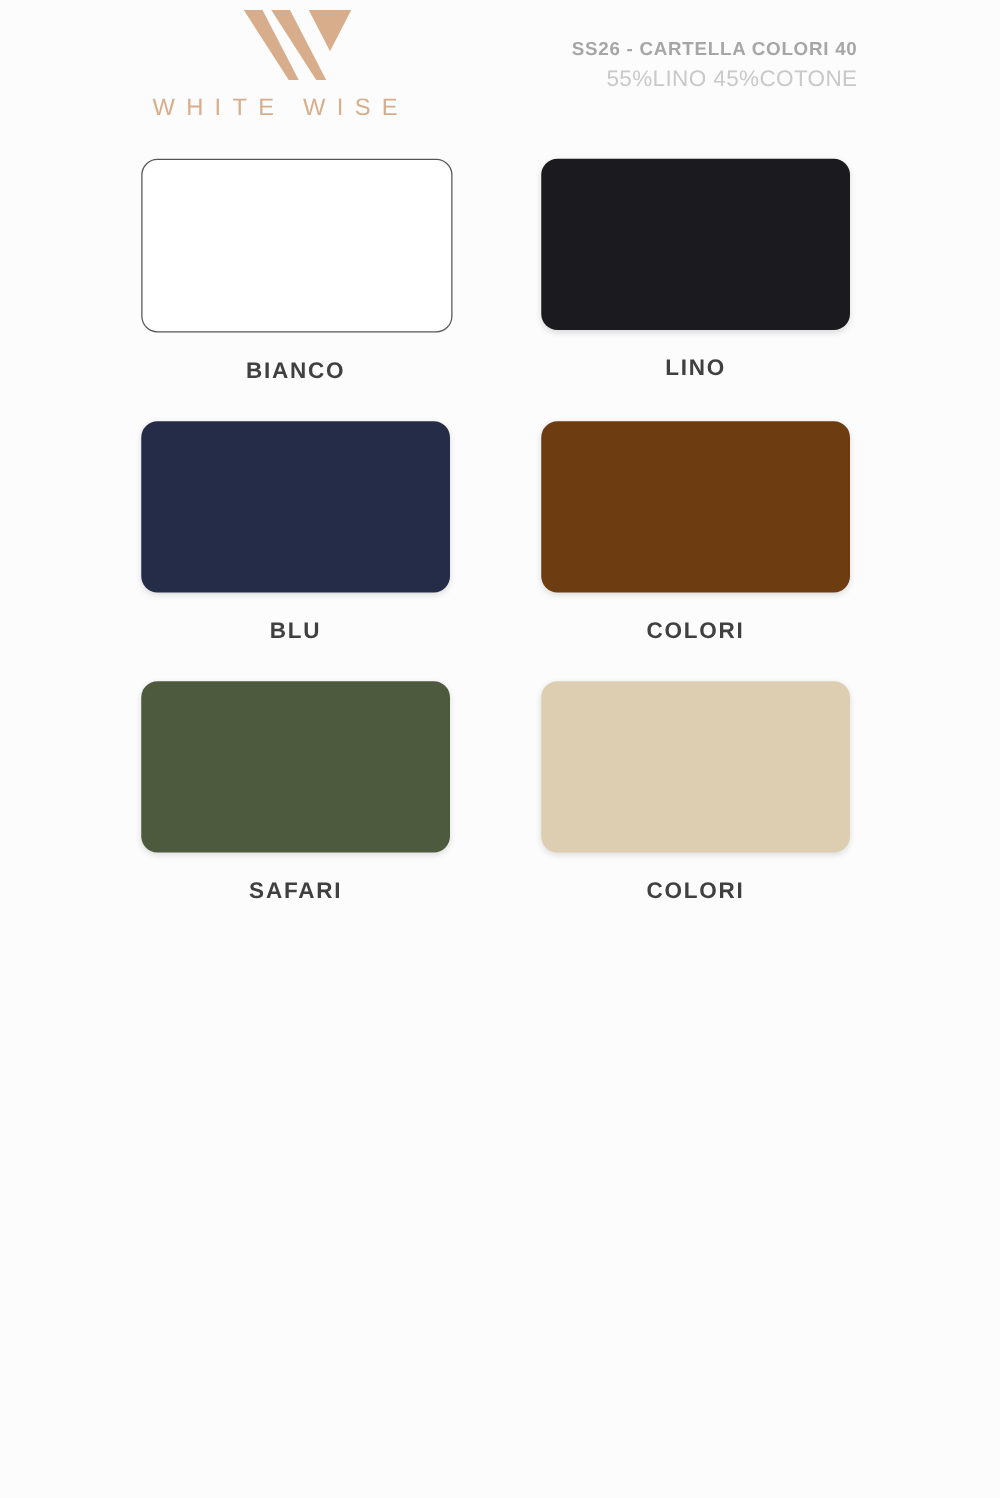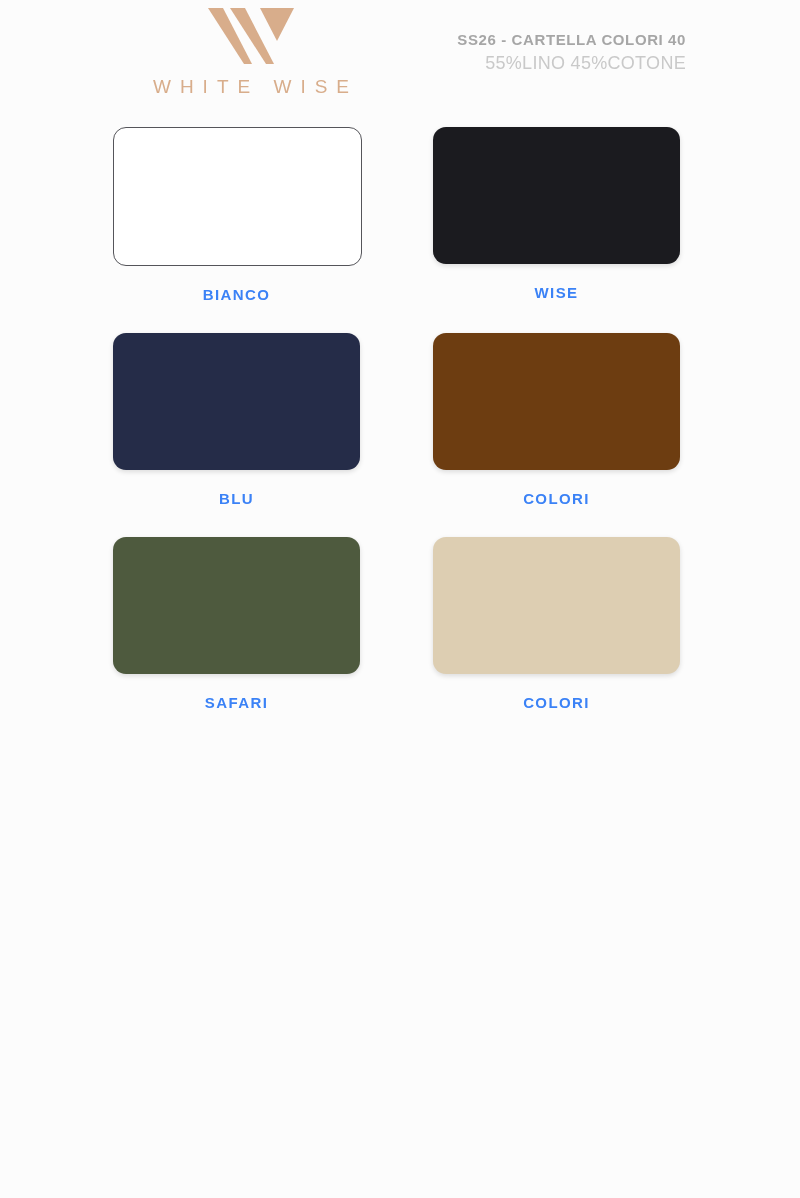--- a/index.html
+++ b/index.html
@@ -16,24 +16,23 @@
   }
 
   
   .header {
     position: relative;
     height: 115px;
   }
 
   .brand {
     position: absolute;
-    left: 126px;
+    left: 113px;
     top: 8px;
     width: 250px;
-    text-align: center;
   }
 
   .logo-mark {
     display: block;
     margin: 0 auto;
     width: 86px;
     height: 56px;
   }
 
   .wordmark {
@@ -92,24 +91,24 @@
   }
 
   .swatch-chip.outlined {
     border: 1px solid #55555a;
     box-shadow: none;
   }
 
   .swatch-label {
     margin-top: 20px;
     text-align: center;
-    font-size: 15px;
+    font-size: 18px;
     font-weight: bold;
     letter-spacing: 1.4px;
-    color: #3b82f6;
+    color: #404040;
   }
 </style>
 </head>
 <body style="background: rgb(252, 252, 252);">
 
 <div class="header">
 
   <div class="brand">
     <svg class="logo-mark" viewBox="0 0 86 56">
       <polygon points="0,0 15,0 44,56 36,56" fill="#d8ad8b"></polygon>
@@ -128,21 +127,21 @@
 
 <div class="palette">
 
   <div class="swatch-cell">
     <div class="swatch-chip outlined" style="background-color: rgb(255, 255, 255);"></div>
     <div class="swatch-label">BIANCO</div>
   </div>
 
   <div class="swatch-cell">
     <div class="swatch-chip" style="background-color: rgb(27, 27, 31);"></div>
-    <div class="swatch-label">WISE</div>
+    <div class="swatch-label">LINO</div>
   </div>
 
   <div class="swatch-cell">
     <div class="swatch-chip" style="background-color: rgb(37, 44, 72);"></div>
     <div class="swatch-label">BLU</div>
   </div>
 
   <div class="swatch-cell">
     <div class="swatch-chip" style="background-color: rgb(109, 61, 17);"></div>
     <div class="swatch-label">COLORI</div>

